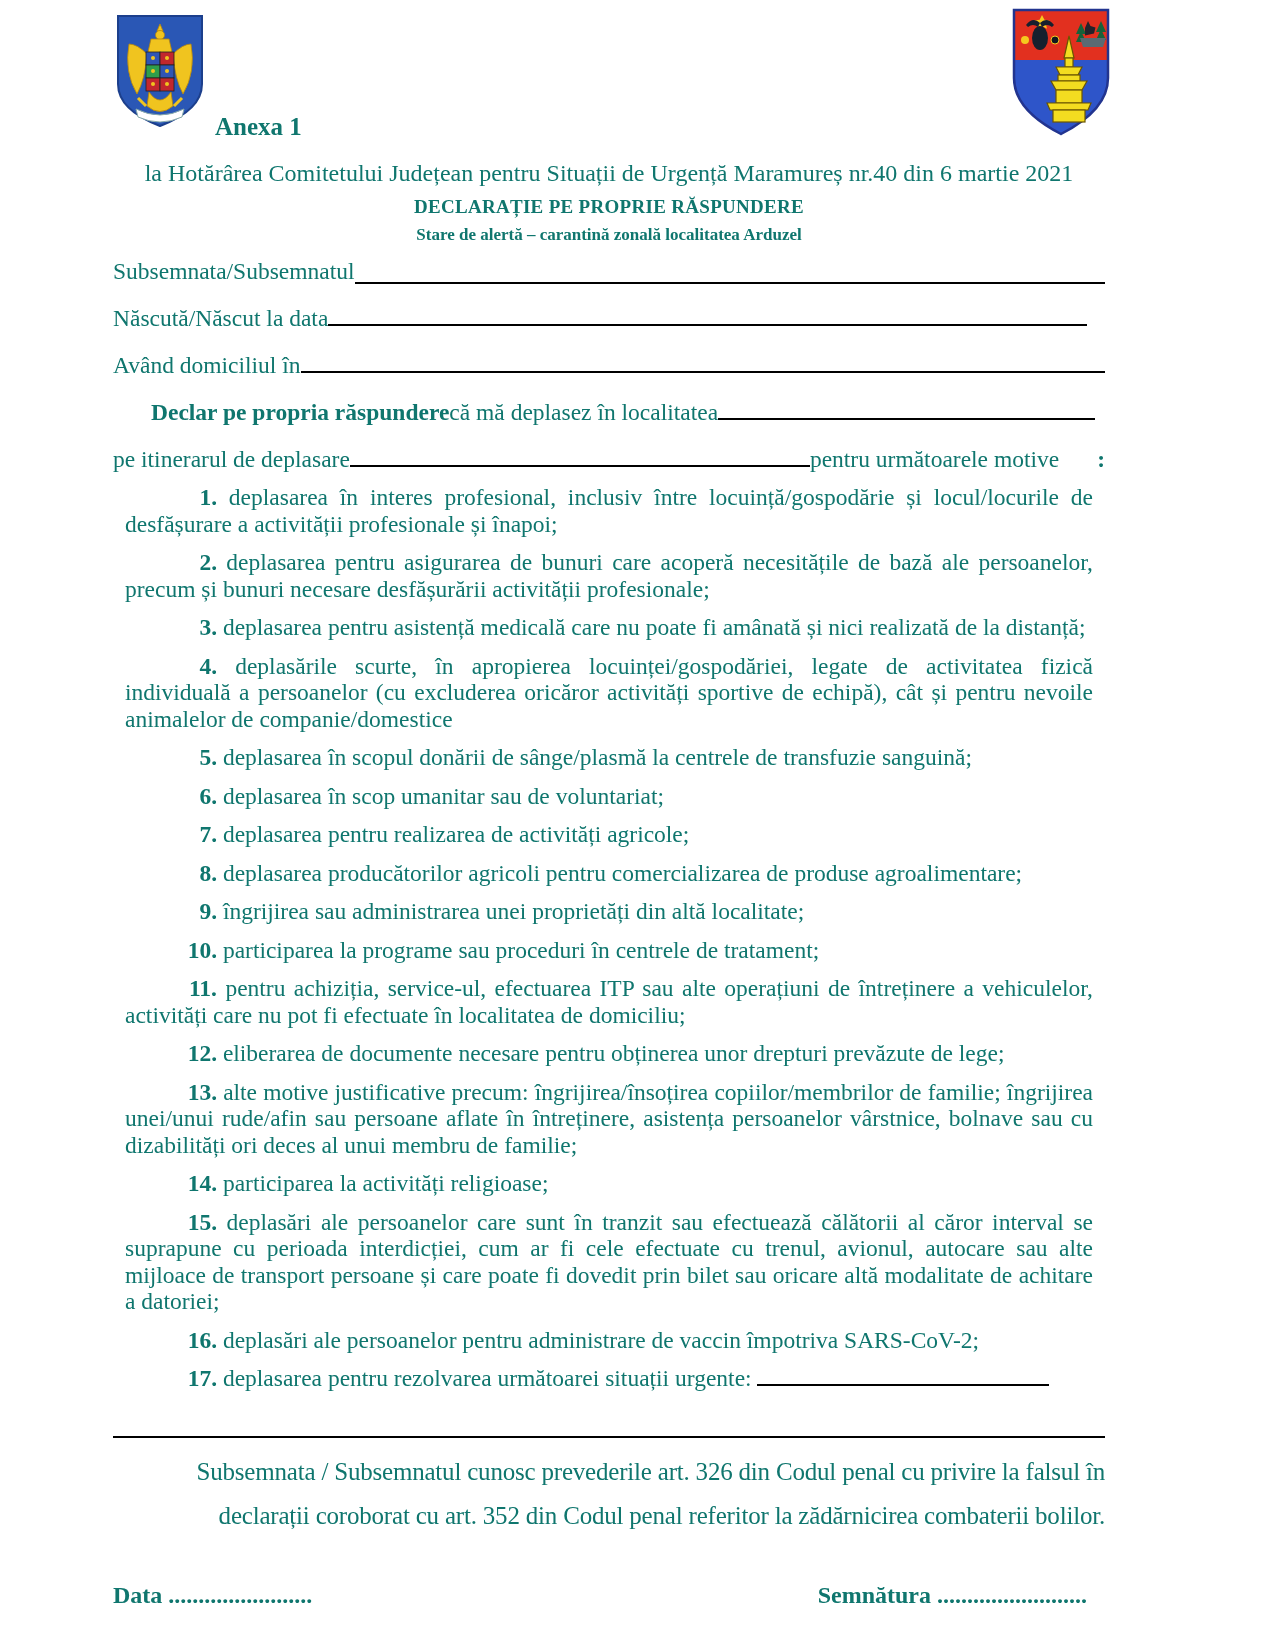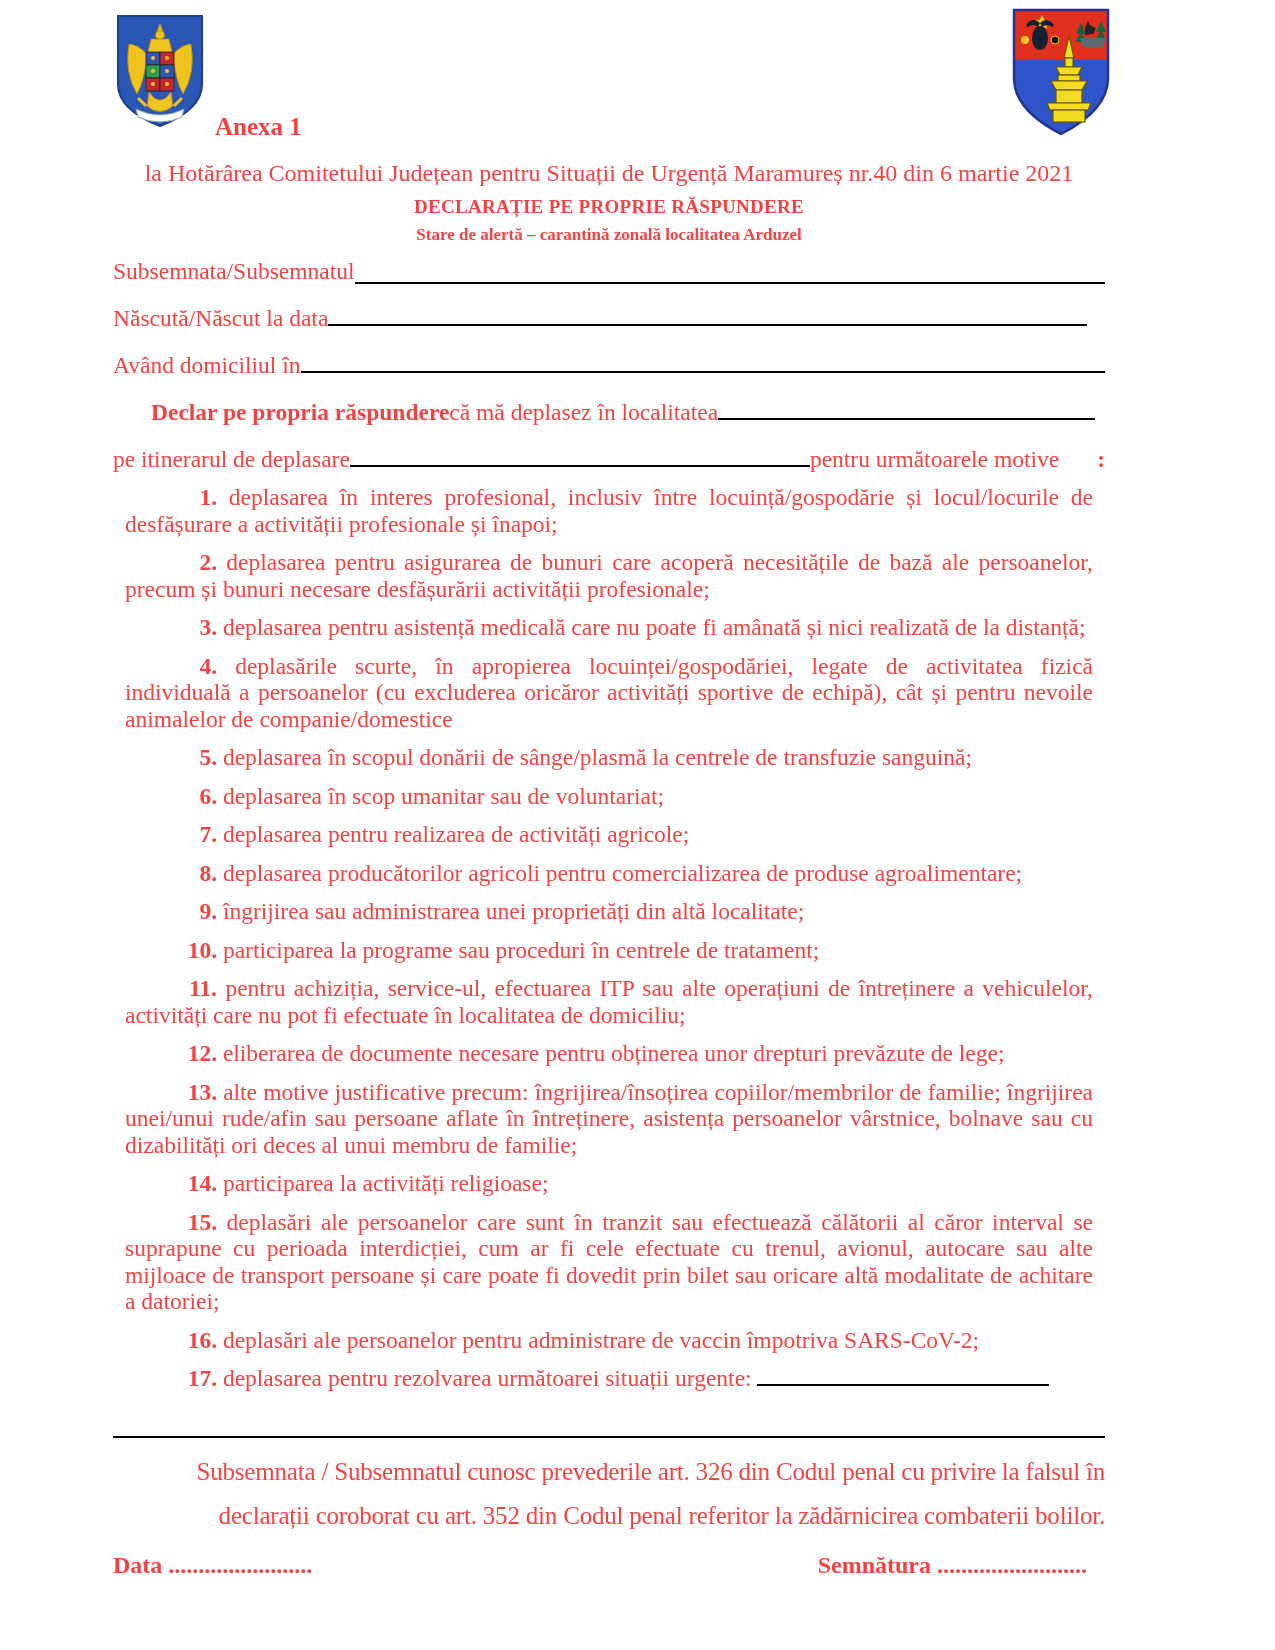--- a/index.html
+++ b/index.html
@@ -1,19 +1,19 @@
 <!DOCTYPE html>
 <html><head>
 <meta charset="utf-8">
 <style>
   html,body{margin:0;padding:0;background:#ffffff;}
   .page{
     width:1275px;height:1650px;background:#fff;position:relative;
     box-sizing:border-box;padding:0 170px 0 113px;
-    font-family:"Liberation Serif",serif;color:#ef4444;
+    font-family:"Liberation Serif",serif;color:#0f766e;
   }
   .logo{position:absolute;}
   .logo-left{left:116px;top:14px;width:88px;height:114px;}
   .logo-right{left:1012px;top:8px;width:98px;height:128px;}
   .anexa{padding-top:114px;padding-left:102px;font-size:25px;font-weight:bold;line-height:26px;}
   .decision-line{text-align:center;font-size:24px;margin-top:20px;line-height:26px;white-space:nowrap;}
   .title{text-align:center;font-size:19px;font-weight:bold;margin-top:5px;line-height:31px;letter-spacing:.3px;}
   .subtitle{text-align:center;font-size:17px;font-weight:bold;margin-top:3px;line-height:19px;}
   .frow{display:flex;align-items:baseline;font-size:23.5px;line-height:26px;margin-top:21px;}
   .frow.first{margin-top:14px;align-items:flex-end;}
@@ -21,21 +21,21 @@
   .fill.short{margin-right:18px;}
   .fill.med{margin-right:10px;}
   .bold{font-weight:bold;margin-left:38px;}
   .lbl{white-space:nowrap;}
   .reasons{margin-top:10px;}
   .item{margin:12px;font-size:23.5px;line-height:26.5px;text-align:justify;text-indent:59px;}
   .num{display:inline-block;min-width:33px;text-align:right;font-weight:bold;text-indent:0;}
   .blank-inline{display:inline-block;width:292px;border-bottom:2px solid #000;}
   .rule{border-top:2px solid #000;margin-top:44px;height:0;}
   .legal{margin-top:12px;font-weight:normal;font-size:25px;line-height:44px;letter-spacing:-.2px;white-space:nowrap;text-align:right;}
-  .sigrow{display:flex;justify-content:space-between;margin-top:14px;font-weight:bold;font-size:24px;padding-right:18px;}
+  .sigrow{display:flex;justify-content:space-between;margin-top:44px;font-weight:bold;font-size:24px;padding-right:18px;}
 </style>
 </head>
 <body>
 
 <div class="page">
 
   <svg class="logo logo-left" viewBox="0 0 88 114" xmlns="http://www.w3.org/2000/svg">
     <path d="M2,2 H86 V70 Q86,96 44,112 Q2,96 2,70 Z" fill="#2a57b5" stroke="#1c3f8c" stroke-width="2"></path>
     <g fill="#f0c41f" stroke="#b8860b" stroke-width="0.8">
       <path d="M44,10 l3,7 h-6 Z"></path>

